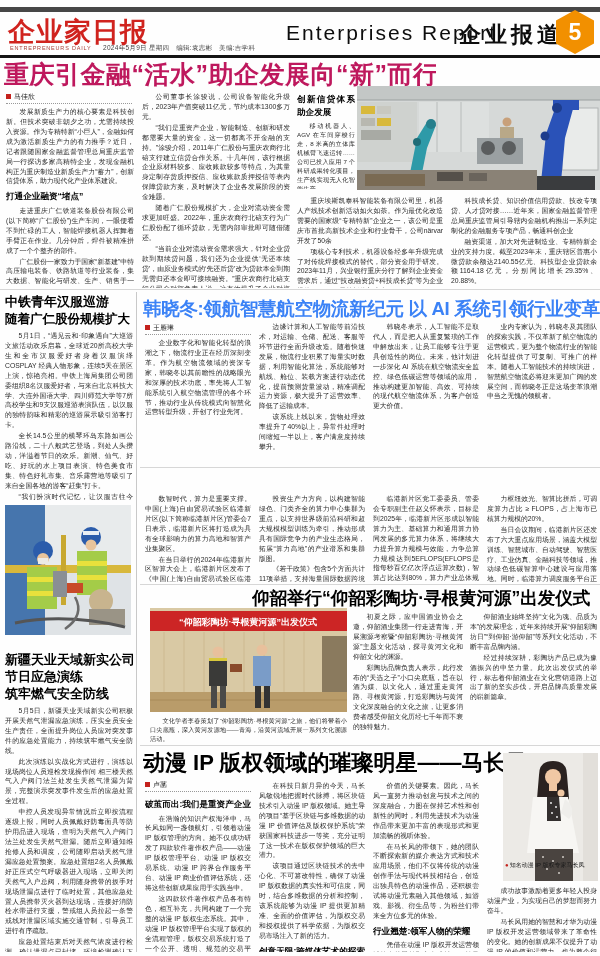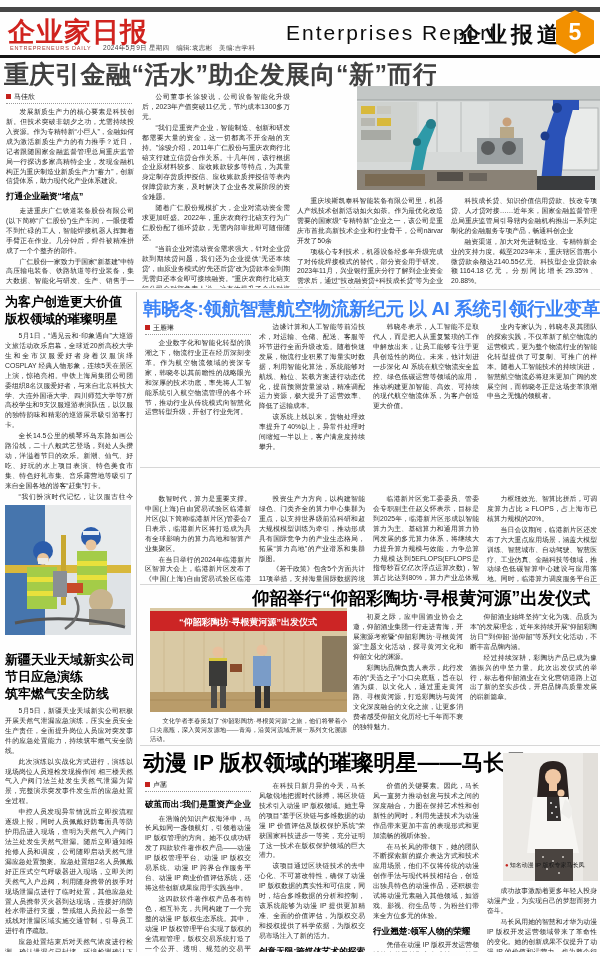--- a/index.html
+++ b/index.html
@@ -15,21 +15,21 @@
   .section-en{left:286px;top:21px;font-size:21px;letter-spacing:2px;color:#0d0d0d;}
   .section-cn{left:459px;top:20px;font-size:22px;font-weight:bold;letter-spacing:4px;color:#0d0d0d;}
   .badge{left:556px;top:10px;width:38px;height:44px;background:#f29000;
          clip-path:polygon(50% 0%,100% 24%,100% 76%,50% 100%,0% 76%,0% 24%);
          display:flex;align-items:center;justify-content:center;}
   .badge span{color:#fff;font-size:23px;font-weight:bold;}
   .rule-thick{left:0;top:55px;width:600px;height:3px;background:#141414;}
   .hrule{height:1px;background:#d7d7d7;}
   .vrule{width:1px;background:#c9c9c9;}
   
-  .h-main{font-weight:bold;font-size:25px;white-space:nowrap;letter-spacing:.5px;color:#404040;}
+  .h-main{font-weight:bold;font-size:25px;white-space:nowrap;letter-spacing:.5px;color:#be185d;}
   .h-l{font-weight:bold;color:#000;line-height:1.3;}
   .h2{font-weight:bold;font-size:18.5px;white-space:nowrap;color:#3b82f6;letter-spacing:-.3px;}
   .h3{font-weight:bold;font-size:17px;white-space:nowrap;color:#000;}
   .h4{font-weight:bold;font-size:17.5px;white-space:nowrap;color:#000;}
   .h5{font-weight:bold;font-size:22px;white-space:nowrap;color:#000;}
   
   .col{font-size:6.8px;line-height:1.46;text-align:justify;color:#2a2a2a;overflow:hidden;}
   .col p{margin:0 0 1px;text-indent:2em;}
   .col .inhead{font-weight:bold;font-size:8.6px;text-indent:0;margin:4px 0 3px;color:#000;}
   .tiny{font-size:6.2px;}
@@ -99,34 +99,38 @@
       <div class="inhead">打通企业融资“堵点”</div>
       <p>走进重庆广仁铁道装备股份有限公司(以下简称“广仁股份”)生产车间，一眼便看不到忙碌的工人，智能焊接机器人挥舞着手臂正在作业。几分钟后，焊件被精准拼成了一个个整齐的部件。</p>
       <p>广仁股份一家致力于国家“新基建”中特高压输电装备、铁路轨道等行业装备，集大数据、智能化与研发、生产、销售于一体的专精特新企业，这些机器焊手是该公司自主研发的焊接机器人。</p>
     </div>
   <div class="abs col" style="left:142px;top:92px;width:148px;height:196px;">
       <p>公司董事长涂骏说，公司设备智能化升级后，2023年产值突破11亿元，节约成本1300多万元。</p>
       <p>“我们是重资产企业，智能制造、创新和研发都需要大量的资金，这一切都离不开金融的支持。”涂骏介绍，2011年广仁股份与重庆农商行北碚支行建立信贷合作关系。十几年间，该行根据企业原材料较多、应收账款较多等特点，为其量身定制存货质押授信、应收账款质押授信等表内保障贷款方案，及时解决了企业各发展阶段的资金难题。</p>
       <p>随着广仁股份规模扩大，企业对流动资金需求更加旺盛。2022年，重庆农商行北碚支行为广仁股份配了循环贷款，无需内部审批即可随借随还。</p>
       <p>“当前企业对流动资金需求强大，针对企业贷款到期续贷问题，我们还为企业提供‘无还本续贷’，由原业务模式的‘先还后贷’改为贷款本金到期无需归还本金即可接续融资。”重庆农商行北碚支行公司金融部负责人说，这有效提升了企业融资效率，降低了企业融资成本。</p>
     </div>
+  <div class="abs col tiny" style="left:297px;top:89px;width:58px;height:100px;">
+      <div class="inhead">创新信贷体系助企发展</div>
+      <p>移动机器人、AGV 在车间穿梭行走，8 米高的立体库机械臂飞速运转……公司已投入应用 7 个科研成果转化项目，生产线实现无人化智能生产。</p>
+    </div>
   <div class="abs col" style="left:297px;top:196px;width:146px;height:92px;">
       <p>重庆埃斯凯泰科智能装备有限公司里，机器人产线技术创新活动如火如荼。作为最优化改造需要的国家级“专精特新”企业之一，该公司是重庆市首批高新技术企业和行业骨干，公司närvar开发了50余</p>
       <p>项核心专利技术，机器设备经多年升级完成了对传统焊接模式的替代，部分资金用于研发。2023年11月，兴业银行重庆分行了解到企业资金需求后，通过“技改融资贷+科技成长贷”等为企业提供了3000万元的授信额度支</p>
     </div>
   <div class="abs col" style="left:451px;top:196px;width:146px;height:92px;">
       <p>科技成长贷、知识价值信用贷款、技改专项贷、人才贷对接……近年来，国家金融监督管理总局重庆监管局引导辖内金融机构推出一系列定制化的金融服务专项产品，畅通科创企业</p>
       <p>融资渠道，加大对先进制造业、专精特新企业的支持力度。截至2023年末，重庆辖区普惠小微贷款余额达2140.55亿元、科技型企业贷款余额1164.18亿元，分别同比增长29.35%、20.88%。</p>
     </div>
 
   <div class="abs hrule" style="left:0;top:289px;width:600px;"></div>
   <div class="abs vrule" style="left:136px;top:292px;height:660px;"></div>
 
-  <div class="abs h-l" style="left:5px;top:294px;width:130px;font-size:13px;">为客户创造更大价值</div>
-  <div class="abs h-l" style="left:5px;top:311px;width:130px;font-size:12.5px;">版权领域的璀璨明星</div>
+  <div class="abs h-l" style="left:5px;top:294px;width:130px;font-size:13px;">中铁青年汉服巡游</div>
+  <div class="abs h-l" style="left:5px;top:311px;width:130px;font-size:12.5px;">随着广仁股份规模扩大</div>
   <div class="abs col" style="left:5px;top:331px;width:128px;height:170px;">
       <p>5月1日，“遇见云和·印象遇白”大巡游文旅活动欢乐启幕，全球近20所高校大学生和全市汉服爱好者身着汉服演绎 COSPLAY 经典人物形象，连续5天在景区上演，惊艳亮相。中铁上海局集团公司团委组织8名汉服爱好者，与来自北京科技大学、大连外国语大学、四川师范大学等7所高校学生和9支汉服巡游表演队伍，以汉服的独特韵味和精彩的巡游展示吸引游客打卡。</p>
       <p>全长14.5公里的横琴环岛东路如画公路沿线，二十八般武艺登场，到处人头攒动，洋溢着节日的欢乐。新潮、仙气、好吃、好玩的水上项目表演、特色美食市集、特色好礼市集、音乐露营地等吸引了来自全国各地的游客“赶集”打卡。</p>
       <p>“我们扮演时代记忆，让汉服古往今来。”参加汉服巡游的中铁上海局青年员工表示，队伍中有人沿途演奏了古筝，吸引许多游客沉浸式体验悠扬琴声，“每一帧仿佛穿越回到了古代，令人流连忘返。”该公司团委负责人表示，“我们将在传播历史文脉之美的同时，让个人融入传统文化的继承和弘扬当中。”(聂青松)</p>
     </div>
 
   <svg class="abs" style="left:5px;top:505px;" width="126" height="130" viewBox="0 0 126 130">
     <rect width="126" height="130" fill="#dfe3e6"></rect>
     <rect width="40" height="130" fill="#4675ad"></rect>
     <rect x="40" y="0" width="86" height="60" fill="#e8ebec"></rect>

